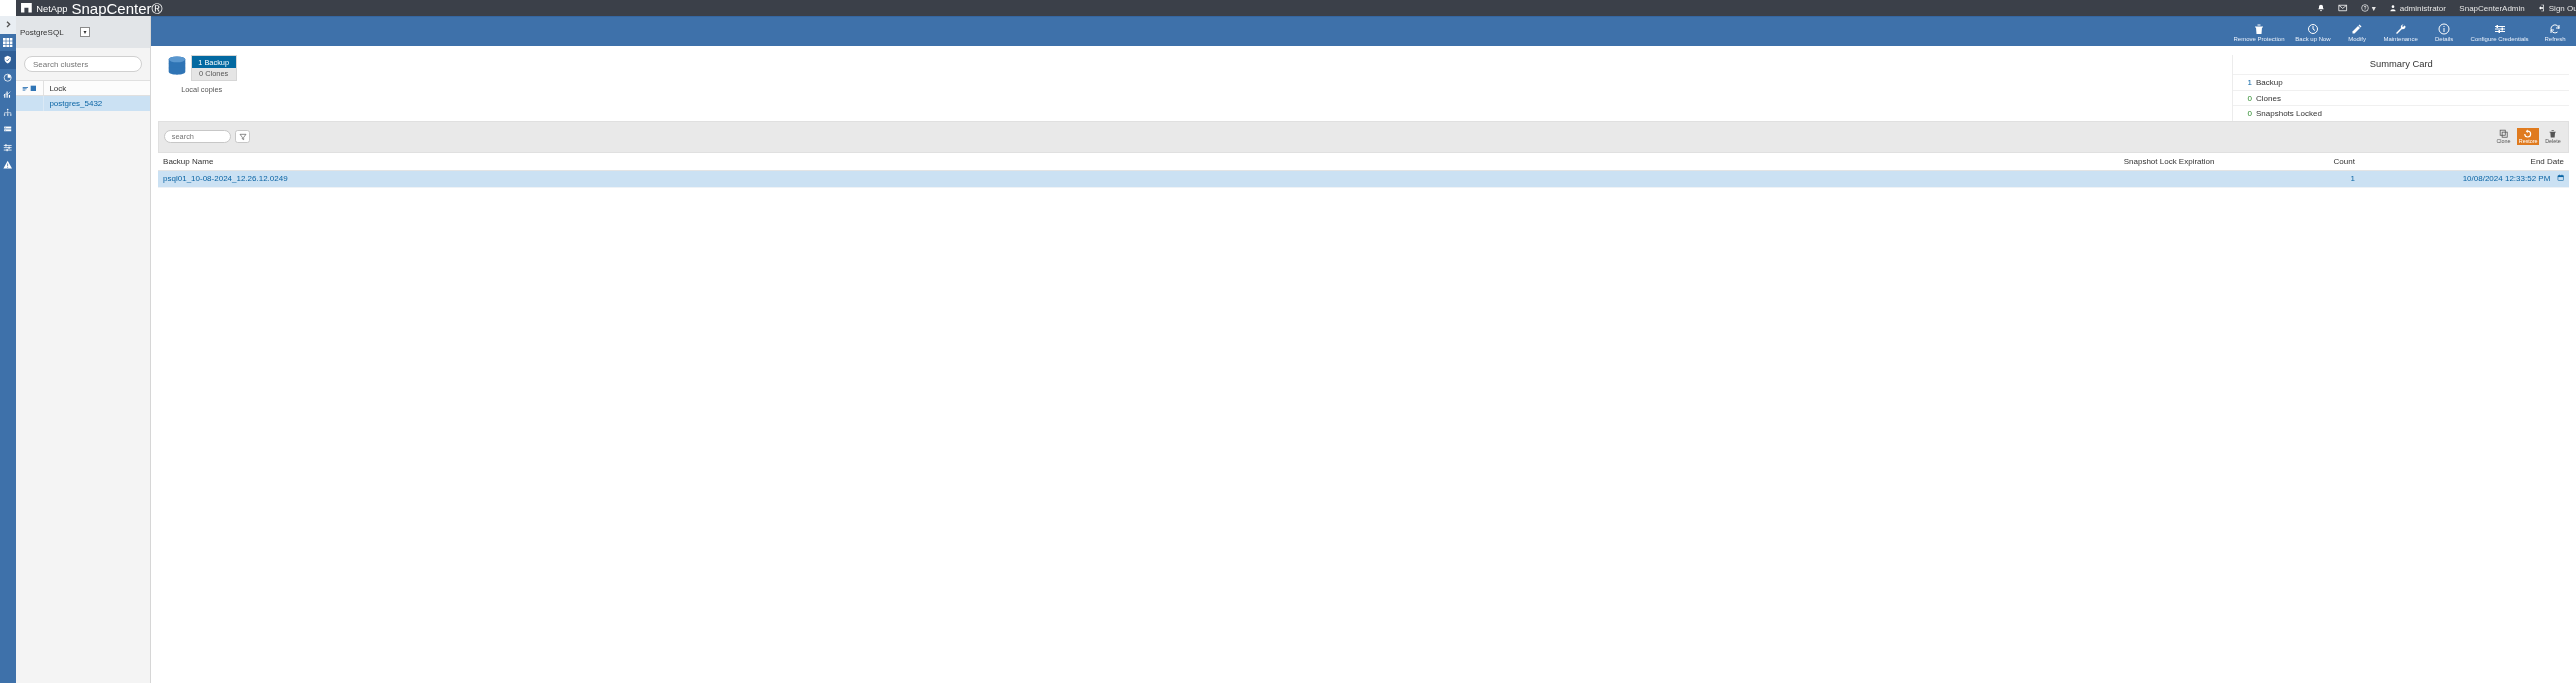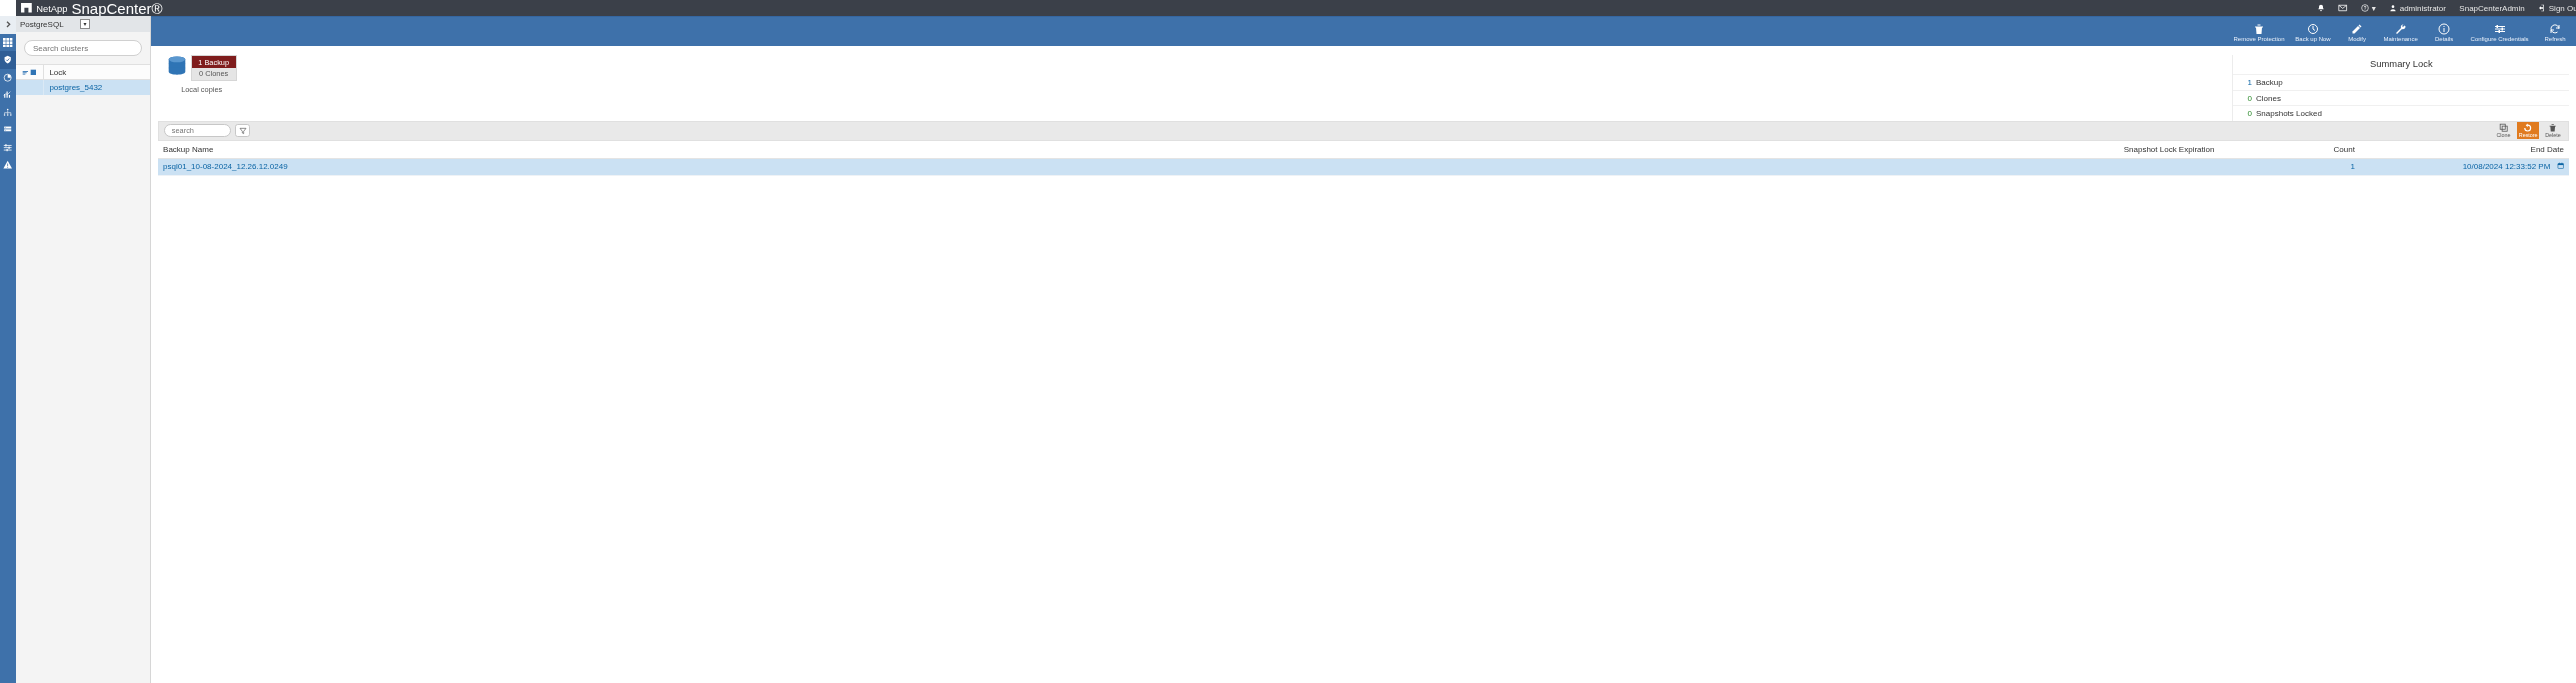--- a/index.html
+++ b/index.html
@@ -45,21 +45,21 @@
 .rail .rail-btn.active { background: #2f5e96; }
 
 
 .sidebar {
   width: 135px; min-width: 135px;
   background: #f4f4f4;
   border-right: 0.7px solid #d6d6d6;
   display: flex; flex-direction: column;
 }
 .sb-head {
-  height: 16px; background: #e2e5e8;
+  height: 32px; background: #e2e5e8;
   display: flex; align-items: center; padding: 0 4px; gap: 16px;
 }
 .sb-head .plugin-label { font-size: 8px; color: #333; }
 .sb-head .plugin-dd {
   width: 10.8px; height: 10.8px; border: 0.7px solid #8a8a8a; background: #fff;
   display: flex; align-items: center; justify-content: center; font-size: 6px; color: #333;
 }
 .sb-search-wrap { padding: 8px; }
 .sb-search {
   width: 100%; height: 16px; border-radius: 8px;
@@ -113,21 +113,21 @@
 
 .content { padding: 9.4px 6.7px 0 6.7px; overflow: auto; }
 .mc-title { font-size: 10px; color: #555; margin-bottom: 5.4px; }
 .mc-flex { display: flex; align-items: flex-start; gap: 13.5px; }
 
 .local-copy { display: flex; flex-direction: column; align-items: center; width: 88px; }
 .lc-row { display: flex; align-items: center; gap: 4px; }
 .disk-icon { color: #2f74b5; }
 .lc-stats { display: flex; flex-direction: column; border: 0.7px solid #d6d6d6; }
 .lc-badge {
-  background: #7f1d1d; color: #fff; font-size: 7.4px; padding: 1.3px 6.7px; white-space: nowrap;
+  background: #0369a1; color: #fff; font-size: 7.4px; padding: 1.3px 6.7px; white-space: nowrap;
 }
 .lc-clone {
   background: #e5e5e5; color: #555; font-size: 7.4px; padding: 1.3px 6.7px; text-align: center;
 }
 .lc-caption { font-size: 7.4px; color: #555; margin-top: 4px; }
 
 .summary-card {
   margin-left: auto;
   width: 337px; min-width: 256px;
   border-left: 0.7px solid #ececec;
@@ -138,21 +138,21 @@
   padding: 2.7px 6.7px; border-top: 0.7px solid #f0f0f0; font-size: 8px;
 }
 .sc-line .num { width: 12px; text-align: right; }
 .sc-line .num.blue  { color: #0a64a4; }
 .sc-line .num.green { color: #2a8a2a; }
 .sc-line .lbl { color: #333; }
 
 
 .pb-title { font-size: 9.4px; color: #555; margin: 16px 0 4px 1.3px; }
 .pb-toolbar {
-  background: #e9e9e9; height: 20px;
+  background: #e9e9e9; height: 32px;
   display: flex; align-items: center; padding: 0 5.4px; gap: 4px;
   border: 0.7px solid #e0e0e0;
 }
 .pb-search {
   width: 67px; height: 13.5px; border: 0.7px solid #c7c7c7; border-radius: 6.7px;
   padding: 0 6.7px; font-size: 7.4px; background: #fff;
 }
 .pb-filter {
   width: 15px; height: 13.5px; border: 0.7px solid #c7c7c7; border-radius: 2.7px;
   background: #fff; display: flex; align-items: center; justify-content: center; cursor: pointer;
@@ -415,21 +415,21 @@
             </span>
             <div class="lc-stats">
               <div class="lc-badge">1 Backup</div>
               <div class="lc-clone">0 Clones</div>
             </div>
           </div>
           <div class="lc-caption">Local copies</div>
         </div>
 
         <div class="summary-card">
-          <div class="sc-title">Summary Lock</div>
+          <div class="sc-title">Summary Card</div>
           <div class="sc-line">
             <span class="num blue">1</span>
             <span class="lbl">Backup</span>
           </div>
           <div class="sc-line">
             <span class="num green">0</span>
             <span class="lbl">Clones</span>
           </div>
           <div class="sc-line">
             <span class="num green">0</span>

